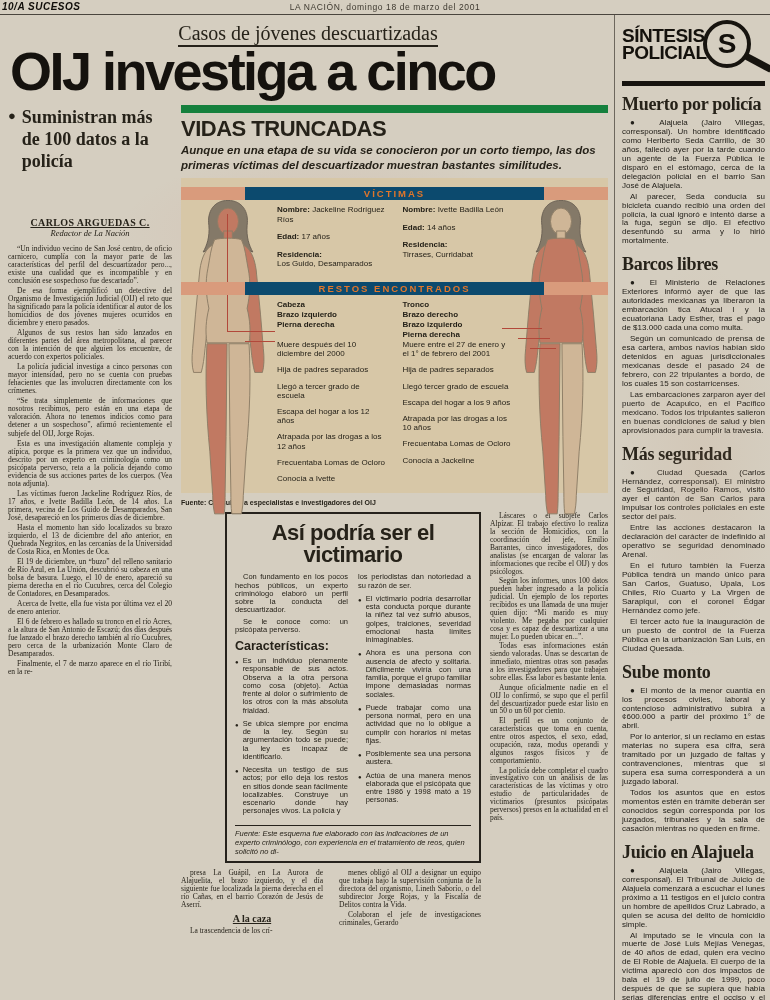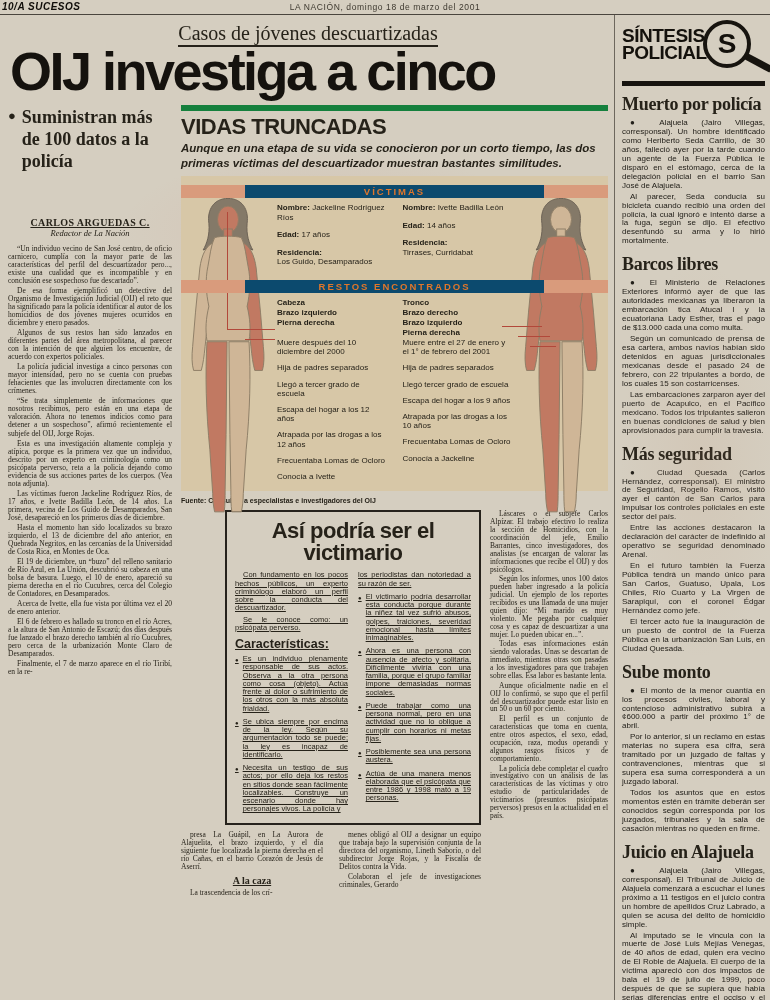--- a/index.html
+++ b/index.html
@@ -29,21 +29,21 @@
 
   .deck{display:flex;gap:6px;margin:2px 0 8px;}
   .deck .dot{font-size:13px;line-height:1.4;}
   .deck .dtext{font:600 18px/1.22 "Liberation Serif",serif;}
   .byline{text-align:center;margin:0 0 7px;}
   .by-name{font:700 10px "Liberation Serif",serif;letter-spacing:.4px;text-transform:uppercase;text-decoration:underline;margin-top:44px;}
   .by-role{font:italic 8.5px "Liberation Serif",serif;}
   .body p{font:7.5px/1.07 "Liberation Serif",serif;text-align:justify;text-indent:9px;margin:0 0 2px;}
 
   
-  .info{border-top:6px solid #15803d;position:relative;margin-bottom:5px;}
+  .info{border-top:8px solid #15803d;position:relative;margin-bottom:5px;}
   .info-title{font:800 22px/1 "Liberation Sans",sans-serif;letter-spacing:-.5px;margin:5px 0 3px;}
   .info-sub{font:italic 600 11.5px/1.25 "Liberation Sans",sans-serif;margin:0 0 6px;}
   .panel{position:relative;background:#d7c7a7;padding:4px 0 3px;}
   .fig{position:absolute;top:8px;width:86px;height:348px;}
   .fig.l{left:4px;} .fig.r{right:4px;}
   .fig svg{width:100%;height:100%;}
   .fig path,.fig ellipse,.fig rect{fill:#cfb697;stroke:#8d7d66;stroke-width:1;}
   .fig .hair{fill:#847968;stroke:#6b6154;}
   .fig-j .part-head,.fig-j .part-arm-r,.fig-j .part-leg-l{fill:#c17962;}
   .fig-i .part-torso,.fig-i .part-arm-l,.fig-i .part-arm-r,.fig-i .part-leg-l{fill:#c17962;}
@@ -61,21 +61,21 @@
 
   
   .lower{display:flex;gap:9px;}
   .lowerL{width:300px;flex:none;}
   .midcol p{font:7.5px/1.05 "Liberation Serif",serif;text-align:justify;text-indent:9px;margin:0 0 2px;}
   .midcol{flex:1;min-width:0;}
 
   .pbox{border:2px solid #26221c;padding:5px 8px 4px;margin-bottom:6px;margin-left:44px;}
   .pbox-title{text-align:center;font:800 22px/1 "Liberation Sans",sans-serif;letter-spacing:-.5px;margin:3px 0 7px;}
   .pbox-cols{display:flex;gap:10px;}
-  .pbcol{flex:1;min-width:0;font:7.5px/1.1 "Liberation Sans",sans-serif;text-align:justify;text-decoration:underline;}
+  .pbcol{flex:1;min-width:0;font:7.5px/1.1 "Liberation Sans",sans-serif;text-align:justify;}
   .pbcol .intro p{text-indent:8px;margin:0 0 3px;}
   .char-head{font:700 12.5px "Liberation Sans",sans-serif;margin:5px 0 4px;}
   .bullet{display:flex;gap:4px;margin:0 0 5px;}
   .bullet .bdot{font-size:6px;line-height:1.7;}
   .bullet .btxt{flex:1;}
   .cont{margin:0 0 5px;}
   .pbox-src{border-top:1px solid #26221c;margin-top:4px;padding-top:3px;font:italic 7.5px/1.25 "Liberation Sans",sans-serif;}
 
   .bcols{display:flex;gap:16px;}
   .bcol{flex:1;min-width:0;}
@@ -276,20 +276,21 @@
                           <span class="bdot">●</span>
                           <span class="btxt">Posiblemente sea una persona austera.</span>
                         </div>
                         <div class="bullet">
                           <span class="bdot">●</span>
                           <span class="btxt">Actúa de una manera menos elaborada que el psicópata que entre 1986 y 1998 mató a 19 personas.</span>
                         </div>
                       </div>
                   </div>
                 </div>
+                <div class="pbox-src">Fuente: Este esquema fue elaborado con las indicaciones de un experto criminólogo, con experiencia en el tratamiento de reos, quien solicitó no di-</div>
               </div>
 
               <div class="bcols">
                 <div class="bcol">
                   <div>
                       <p>presa La Guápil, en La Aurora de Alajuelita, el brazo izquierdo, y el día siguiente fue localizada la pierna derecha en el río Cañas, en el barrio Corazón de Jesús de Aserrí.</p>
                     </div>
                   <div class="crosshead">A la caza</div>
                   <div>
                       <p>La trascendencia de los crí-</p>

